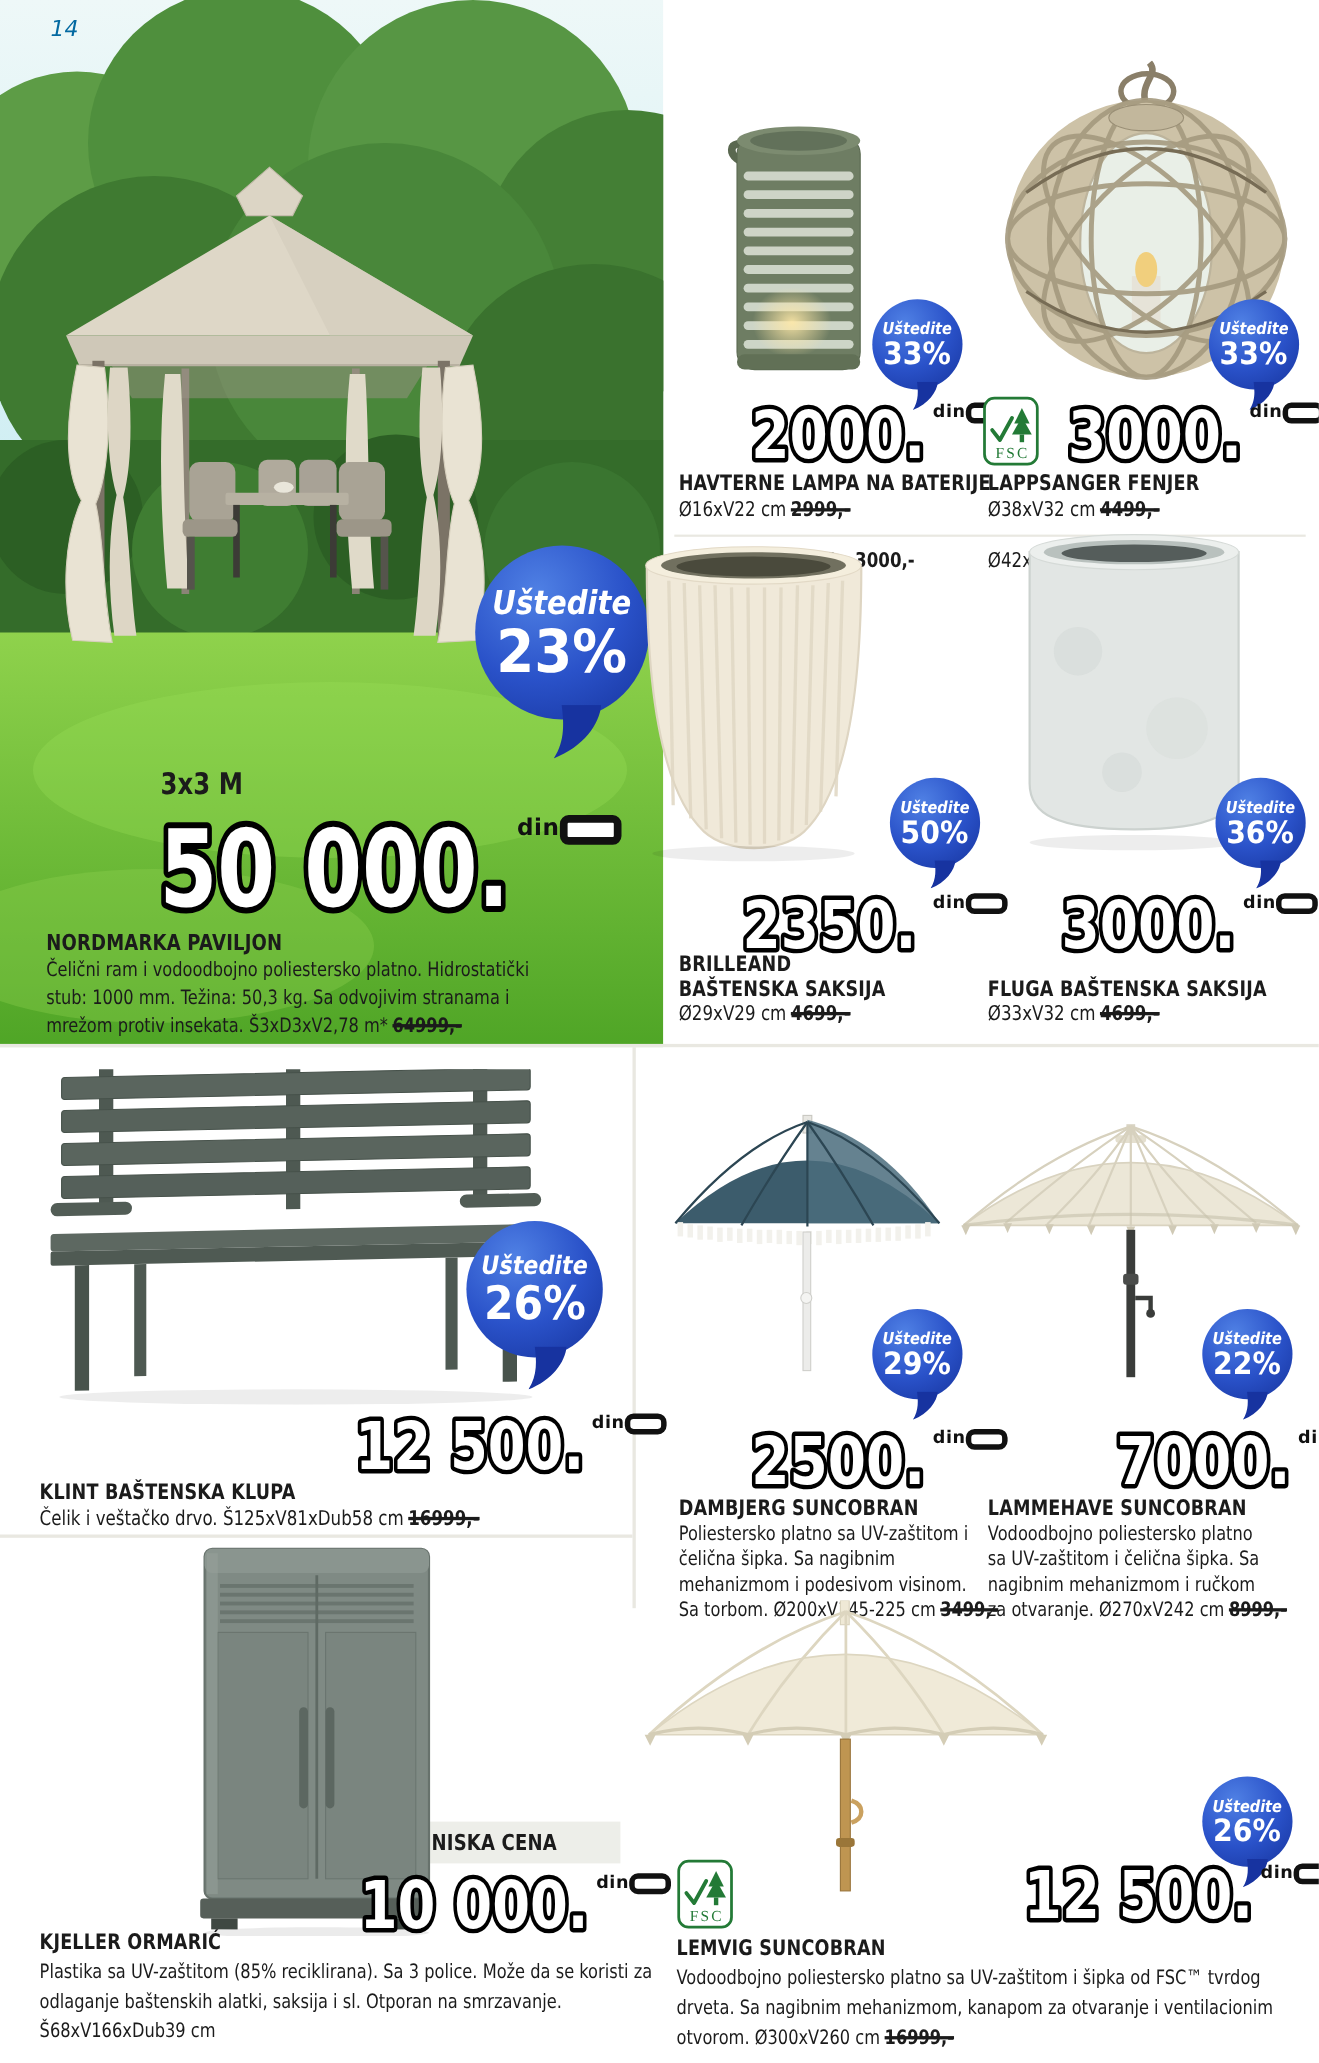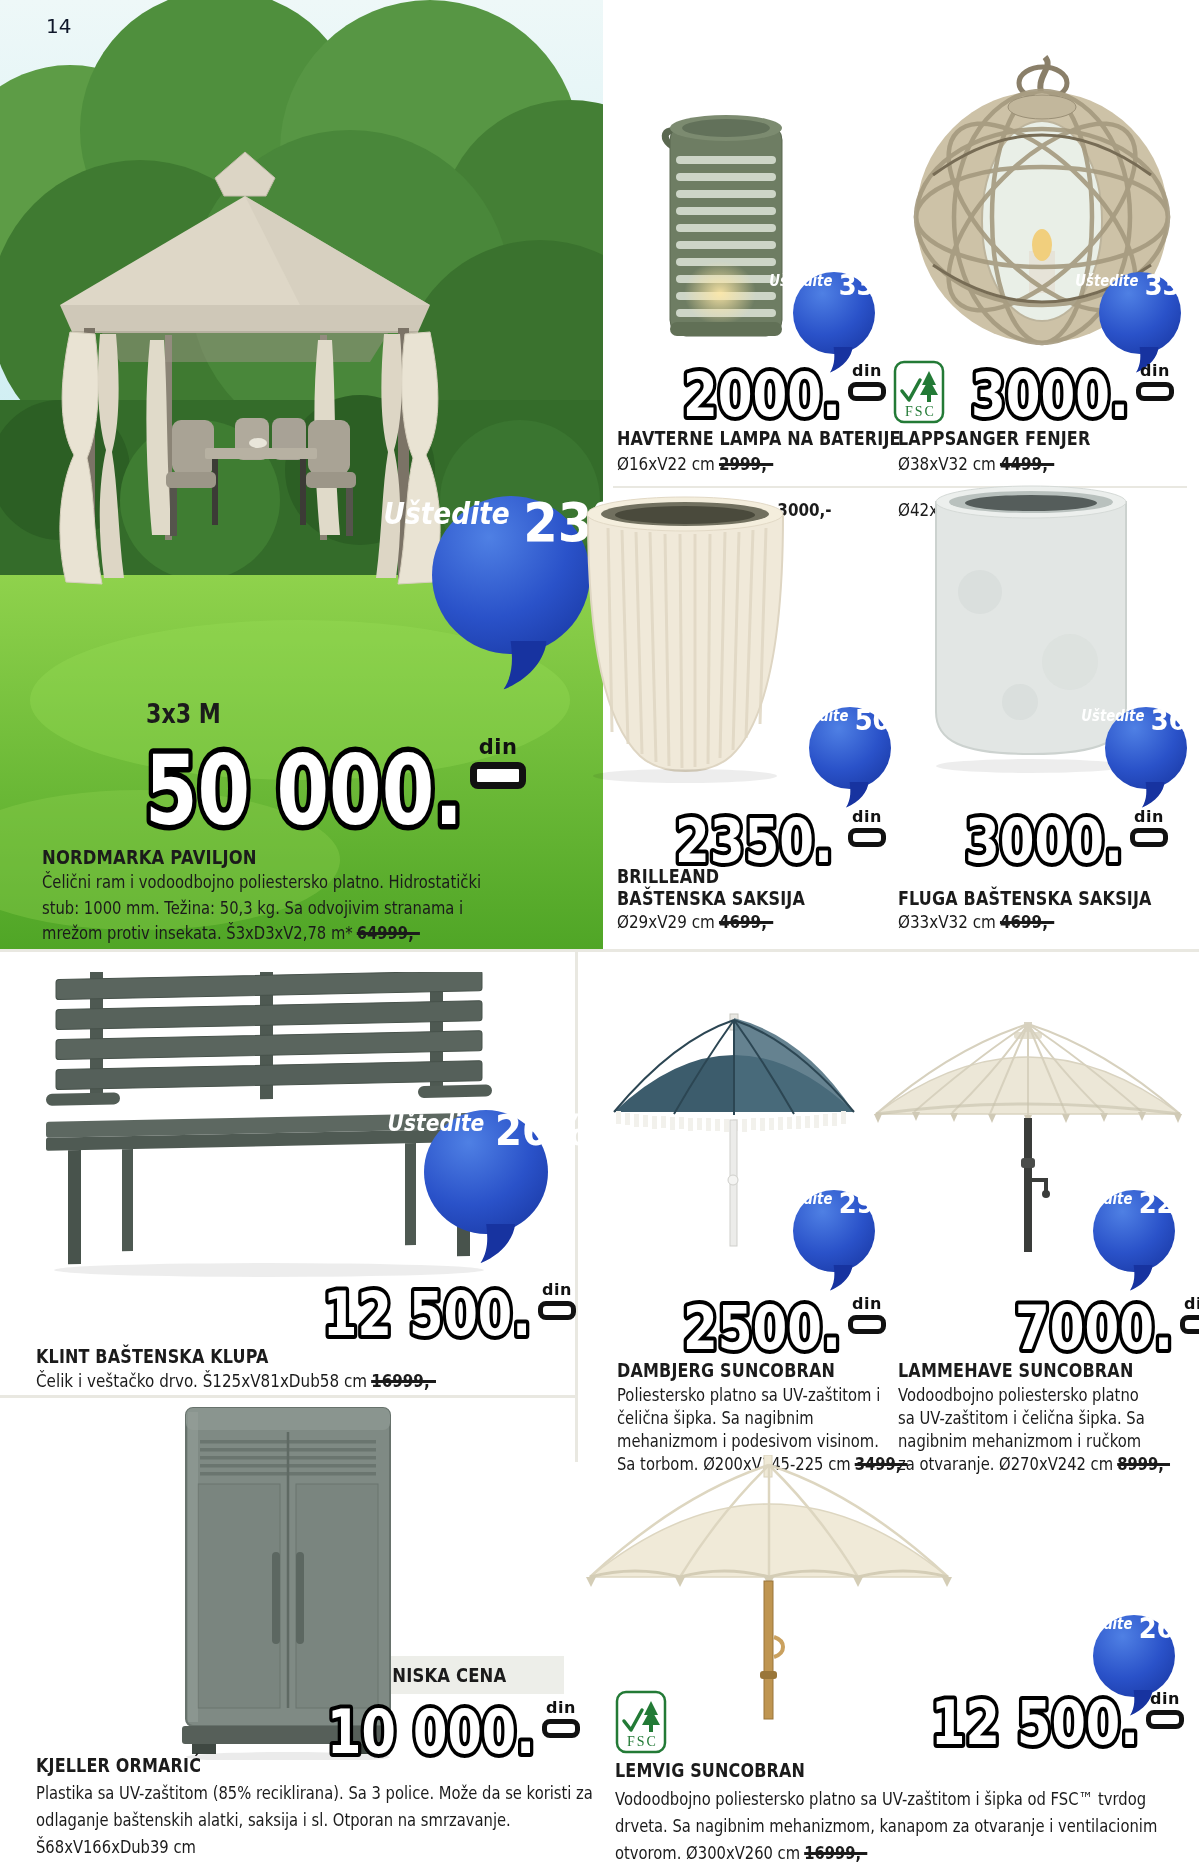--- a/index.html
+++ b/index.html
@@ -18,48 +18,48 @@
   .newp{font-weight:bold;margin-left:5px;}
   
   .hr,.vr{position:absolute;background:#e9e8e1;}
   
   .price{position:absolute;display:flex;align-items:flex-start;gap:4px;}
   .price svg{display:block;overflow:visible;}
   .price text{font-family:"DejaVu Sans","Liberation Sans",sans-serif;font-weight:bold;fill:#fff;
               stroke:#000;paint-order:stroke;stroke-linejoin:round;}
   .p-md text{font-size:60px;stroke-width:8px;}
   .p-lg text{font-size:97px;stroke-width:11px;}
-  .din-col{display:flex;flex-direction:column;align-items:center;margin-top:3px;}
+  .din-col{display:flex;flex-direction:row;align-items:center;margin-top:3px;}
   .din{font-weight:bold;color:#111;line-height:1;font-size:16px;letter-spacing:.5px;}
   .dash{background:#fff;border:5px solid #111;border-radius:8px;width:28px;height:9px;margin-top:3px;}
   .p-lg .din{font-size:21px;}
   .p-lg .dash{width:42px;height:13px;border-width:7px;margin-top:4px;}
   
-  .badge{position:absolute;border-radius:50%;color:#fff;display:flex;
-         justify-content:center;text-align:center;
+  .badge{position:absolute;border-radius:50%;color:#fff;display:flex;flex-direction:column;
+         align-items:center;justify-content:center;text-align:center;
          background:radial-gradient(circle at 36% 26%,#4f80e4 0%,#2a52c9 52%,#16339c 100%);}
   .badge::after{content:"";position:absolute;left:42%;top:92%;width:30px;height:28px;background:#1733a0;
          clip-path:path('M7 0 L27 0 C26 10 18 21 3 27 C9 18 8 8 7 0 Z');transform-origin:top left;}
   .badge .save{font-style:italic;font-weight:600;transform:scaleX(.88);}
   .badge .pct{font-weight:800;line-height:1;transform:scaleX(.92);}
   .b-sm{width:82px;height:82px;}
   .b-sm .save{font-size:15px;} .b-sm .pct{font-size:28px;}
   .b-sm::after{transform:scale(.95);}
   .b-26{width:124px;height:124px;}
   .b-26 .save{font-size:23px;} .b-26 .pct{font-size:42px;}
   .b-26::after{transform:scale(1.45);}
   .b-23{width:158px;height:158px;}
   .b-23 .save{font-size:30px;} .b-23 .pct{font-size:54px;}
   .b-23::after{transform:scale(1.8);}
   
   .photo{position:absolute;left:0;top:0;width:603px;height:952px;overflow:hidden;}
   .img{position:absolute;}
   .band{position:absolute;background:#edeee9;display:flex;align-items:center;}
   .band span{font-weight:bold;font-size:20px;letter-spacing:.2px;transform:scaleX(.82);transform-origin:0 50%;white-space:nowrap;padding-left:16px;}
-  .pagenum{position:absolute;font-size:20px;color:#0f172a;}
+  .pagenum{position:absolute;font-size:20px;color:#0369a1;font-style:italic;}
   .fsc{position:absolute;}
 </style>
 </head>
 <body>
 
 <div class="page">
 
   <div class="photo">
     <svg width="603" height="952" viewBox="0 0 603 952">
       <defs>

